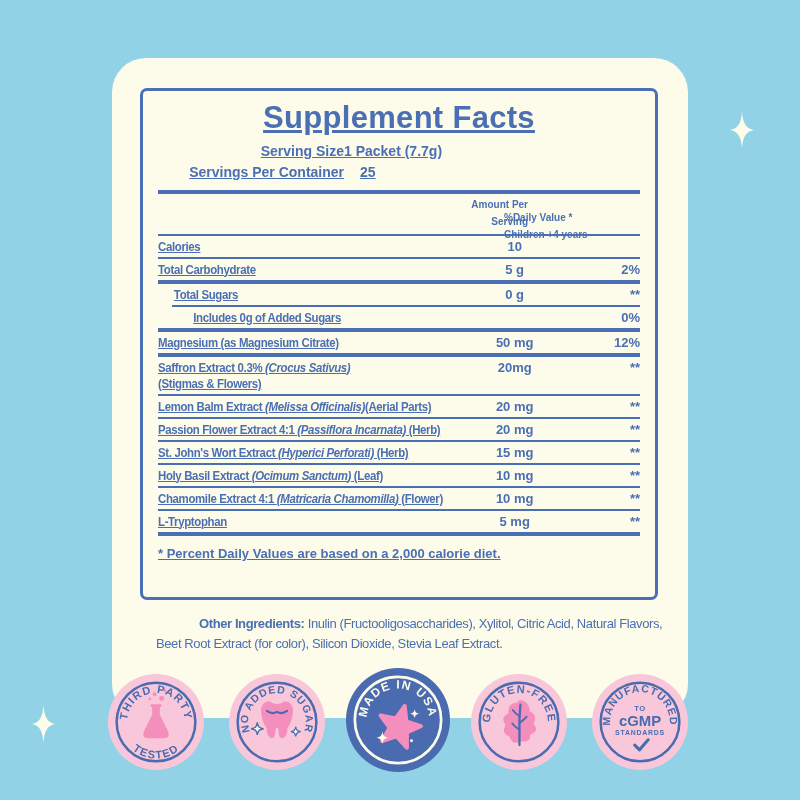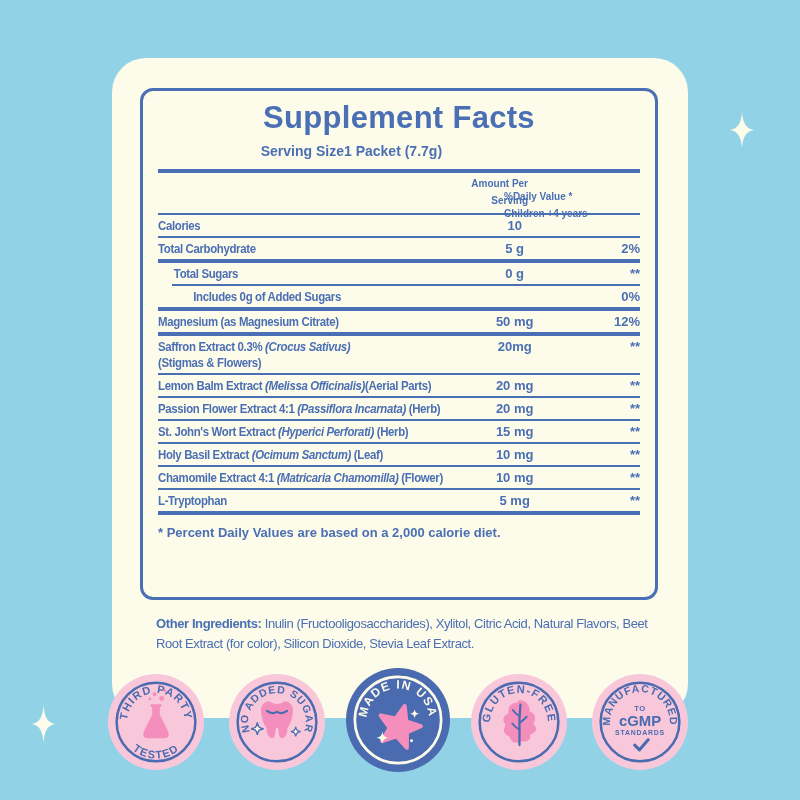--- a/index.html
+++ b/index.html
@@ -7,22 +7,22 @@
     position:relative; width:800px; height:800px; overflow:hidden;
     background:#92d2e7;
     font-family:"Liberation Sans", sans-serif;
   }
   .card{
     position:absolute; left:112px; top:58px; width:576px; height:660px;
     background:#fdfbe9; border-radius:34px;
   }
   .panel{
     position:absolute; left:28px; top:30px; width:518px; height:512px;
-    border:3px solid #4a6fb5; border-radius:13px; box-sizing:border-box;
-    padding:0 15px; color:#4a6fb5; overflow:hidden;
+    border:3px solid #4a6fb5; border-radius:7px; box-sizing:border-box;
+    padding:0 15px; color:#4a6fb5; overflow:hidden;text-decoration:underline;
   }
   .title{
     margin:9px 0 5px; text-align:center; font-size:31px; font-weight:bold;
     letter-spacing:.3px; color:#4a6fb5;
   }
   .srow{display:flex; font-size:14px; font-weight:bold; line-height:21px;}
   .slabel{width:186px; flex:none;text-align:right;}
   .sval.v2{padding-left:16px;}
   .rule{height:4px; background:#4a6fb5; margin-top:7px;}
   .hr{height:2px; background:#4a6fb5;}
@@ -35,21 +35,21 @@
   .tname2{white-space:nowrap; letter-spacing:-0.4px;}
   .ind1 .tname{padding-left:18px;}
   .ind2 .tname{padding-left:40px;}
   .tamt{position:absolute; left:60%; width:28%; top:2.5px; text-align:center;}
   .tdv{position:absolute; right:0; top:2.5px; text-align:right;}
   .notes{padding-top:8px; font-size:13px; font-weight:bold; line-height:20px;}
   .other{
     position:absolute; left:44px; top:556px; width:516px;
     color:#4a6fb5; font-size:13px; line-height:20px; letter-spacing:-0.4px;
   }
-  .other b{font-weight:bold;}
+  .other b{font-weight:bold;margin-left:43px;}
   .badge{position:absolute;}
   .arc{font-family:"Liberation Sans",sans-serif; font-weight:bold; font-size:11.5px; fill:#4a6bb0; letter-spacing:1.3px;}
   .arc.tight{font-size:11px; letter-spacing:1px;}
   .arc.cream{fill:#fdfbe9;}
   .ctext{font-family:"Liberation Sans",sans-serif; font-weight:bold; fill:#4a6bb0; text-anchor:middle;}
   .sparkle{position:absolute;}
 </style>
 </head>
 <body>
 
@@ -64,20 +64,24 @@
 
   <div class="card">
 
     <div class="panel">
       <div class="title">Supplement Facts</div>
 
       <div class="srow">
         <span class="slabel">Serving Size</span>
         <span class="sval">1 Packet (7.7g)</span>
       </div>
+      <div class="srow">
+        <span class="slabel">Servings Per Container</span>
+        <span class="sval v2">25</span>
+      </div>
 
       <div class="rule"></div>
 
       <div class="chead">
         <div class="amt-h">
           <span>Amount Per</span><br>
           <span>Serving</span>
         </div>
         <div class="dv-h">
           <span>%Daily Value *</span><br>

